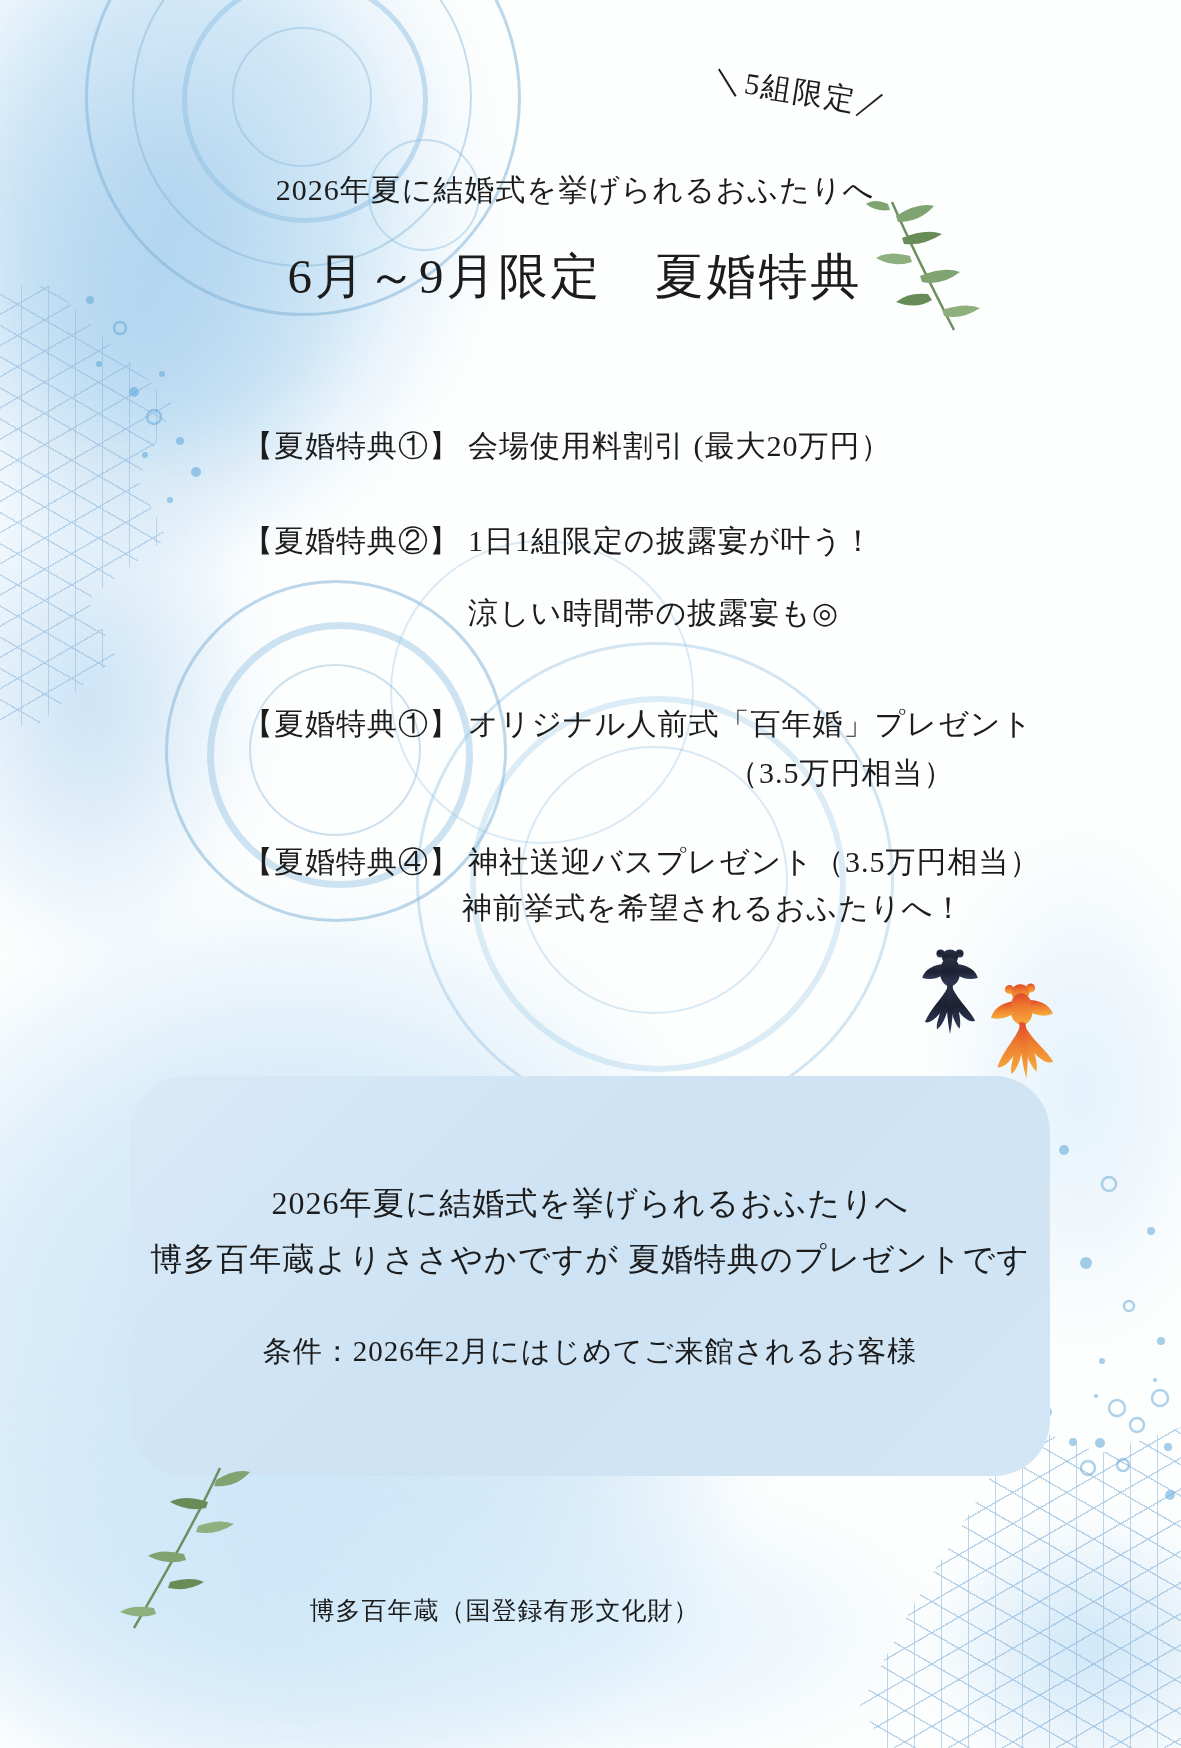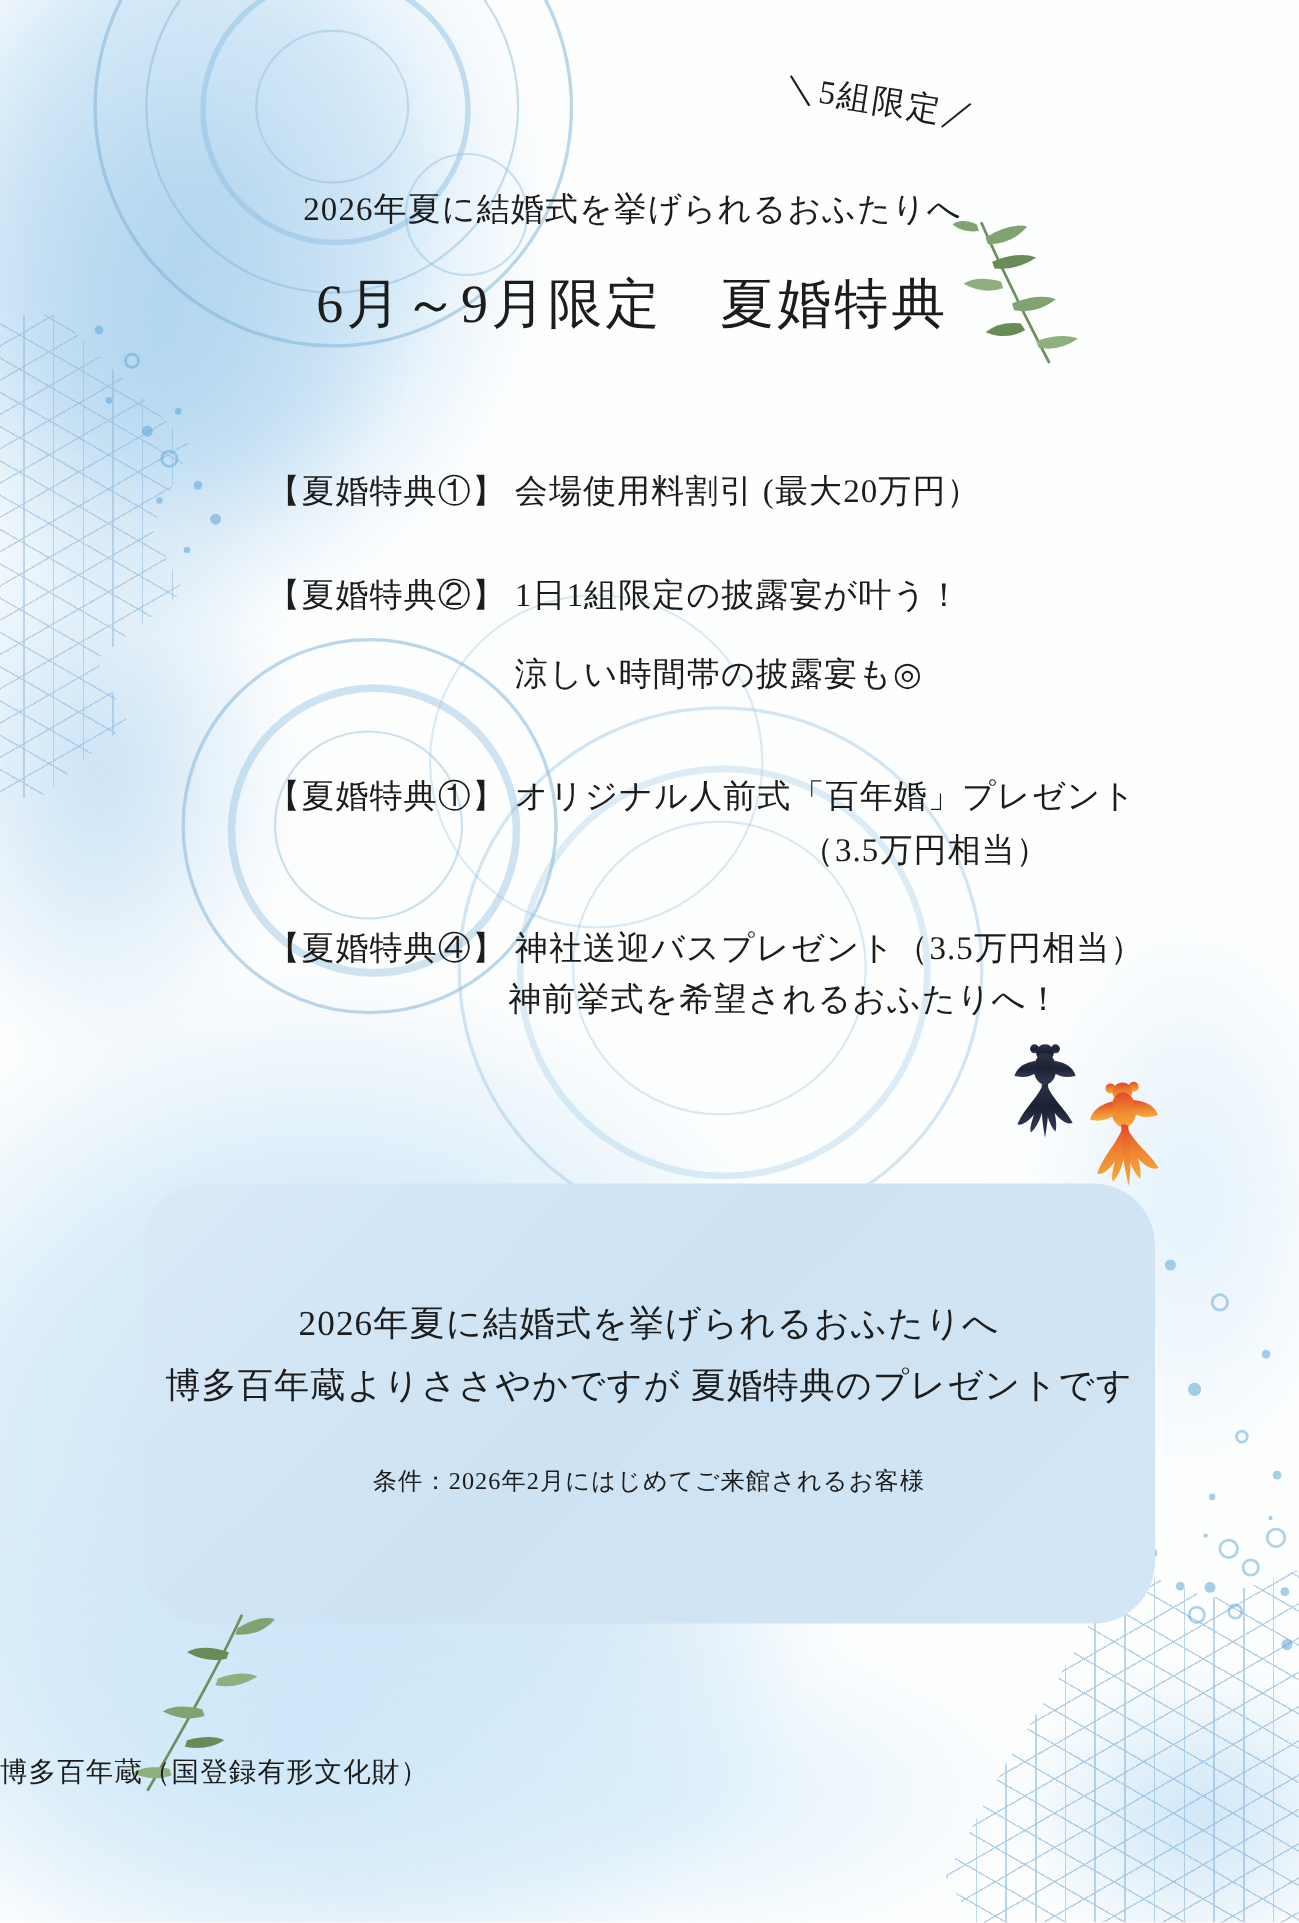--- a/index.html
+++ b/index.html
@@ -44,22 +44,22 @@
   .msg-box{position:absolute;left:130px;top:1076px;width:920px;height:400px;border-radius:56px;
     background:linear-gradient(135deg,#d9eaf8,#cde2f3 45%,#d3e6f5);}
   
   .txt{position:absolute;color:#1c1c1c;white-space:nowrap;}
   .badge{left:712px;top:72px;font-size:30px;transform:rotate(9deg);letter-spacing:2px;}
   .subtitle{left:0;top:170px;width:1150px;text-align:center;font-size:30px;letter-spacing:1px;}
   .title{left:0;top:244px;width:1150px;text-align:center;font-size:49px;font-weight:400;letter-spacing:3px;margin:0;}
   .ben{display:flex;gap:8px;font-size:30px;letter-spacing:1px;}
   .ben-cont{font-size:30px;letter-spacing:1px;}
   .box-line{left:130px;width:920px;text-align:center;font-size:32px;letter-spacing:1px;}
-  .condition{left:130px;top:1332px;width:920px;text-align:center;font-size:22px;letter-spacing:1px;}
-  .footer{left:0;top:1594px;width:1009px;font-size:25px;letter-spacing:1px;}
+  .condition{left:130px;top:1332px;width:920px;text-align:center;font-size:29px;letter-spacing:1px;}
+  .footer{left:0;top:1594px;width:1009px;text-align:center;font-size:25px;letter-spacing:1px;}
   svg{position:absolute;pointer-events:none;}
 </style>
 </head>
 <body>
 
 <div class="page">
 
   <div class="wc wc-a"></div>
   <div class="wc wc-a2"></div>
   <div class="wc wc-b"></div>

